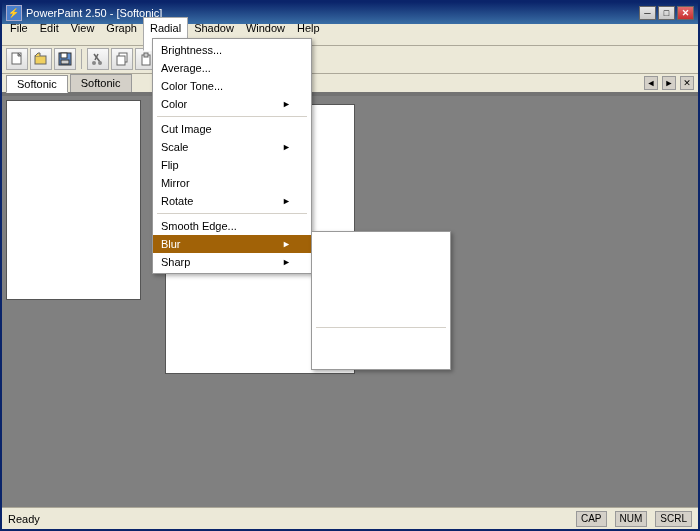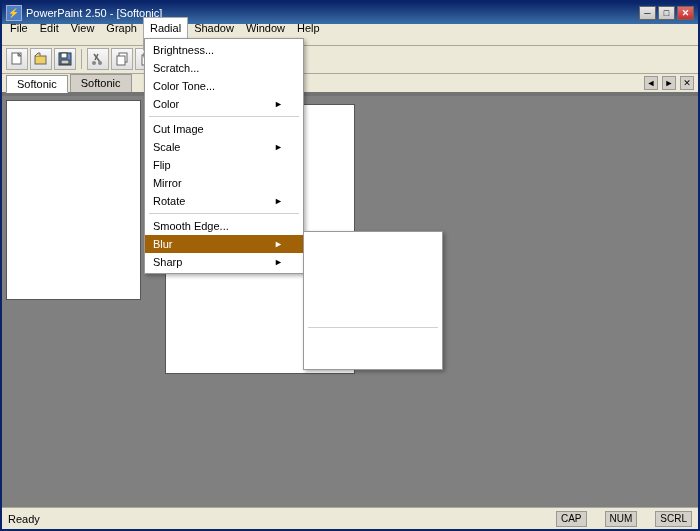--- a/index.html
+++ b/index.html
@@ -207,21 +207,21 @@
       height: 22px;
       background: #ece9d8;
       border-top: 1px solid #aca899;
       display: flex;
       align-items: center;
       padding: 8px 6px;
       justify-content: space-between;
     }
     .status-right {
       display: flex;
-      gap: 18px;
+      gap: 8px;
     }
     .status-badge {
       border: 1px solid #999;
       padding: 0 4px;
       height: 16px;
       display: flex;
       align-items: center;
       font-size: 10px;
       background: #d4d0c8;
     }
@@ -319,27 +319,27 @@
       </div>
       <div class="menu-item">
         <span>View</span>
       </div>
       <div class="menu-item">
         <span>Graph</span>
       </div>
       <div class="menu-item image-active">
         <span>Radial</span>
 
-        <div class="dropdown-container" style="top:20px; left:0;">
+        <div class="dropdown-container" style="top:20px; left:8px;">
           <div class="dropdown-menu">
             <div class="dropdown-item">
                 <span>Brightness...</span>
               </div>
             <div class="dropdown-item">
-                <span>Scratch...</span>
+                <span>Average...</span>
               </div>
             <div class="dropdown-item">
                 <span>Color Tone...</span>
               </div>
             <div class="dropdown-item">
                 <span>Color</span>
                 <span class="dropdown-arrow">►</span>
               </div>
             <div class="dropdown-separator"></div>
             <div class="dropdown-item">

